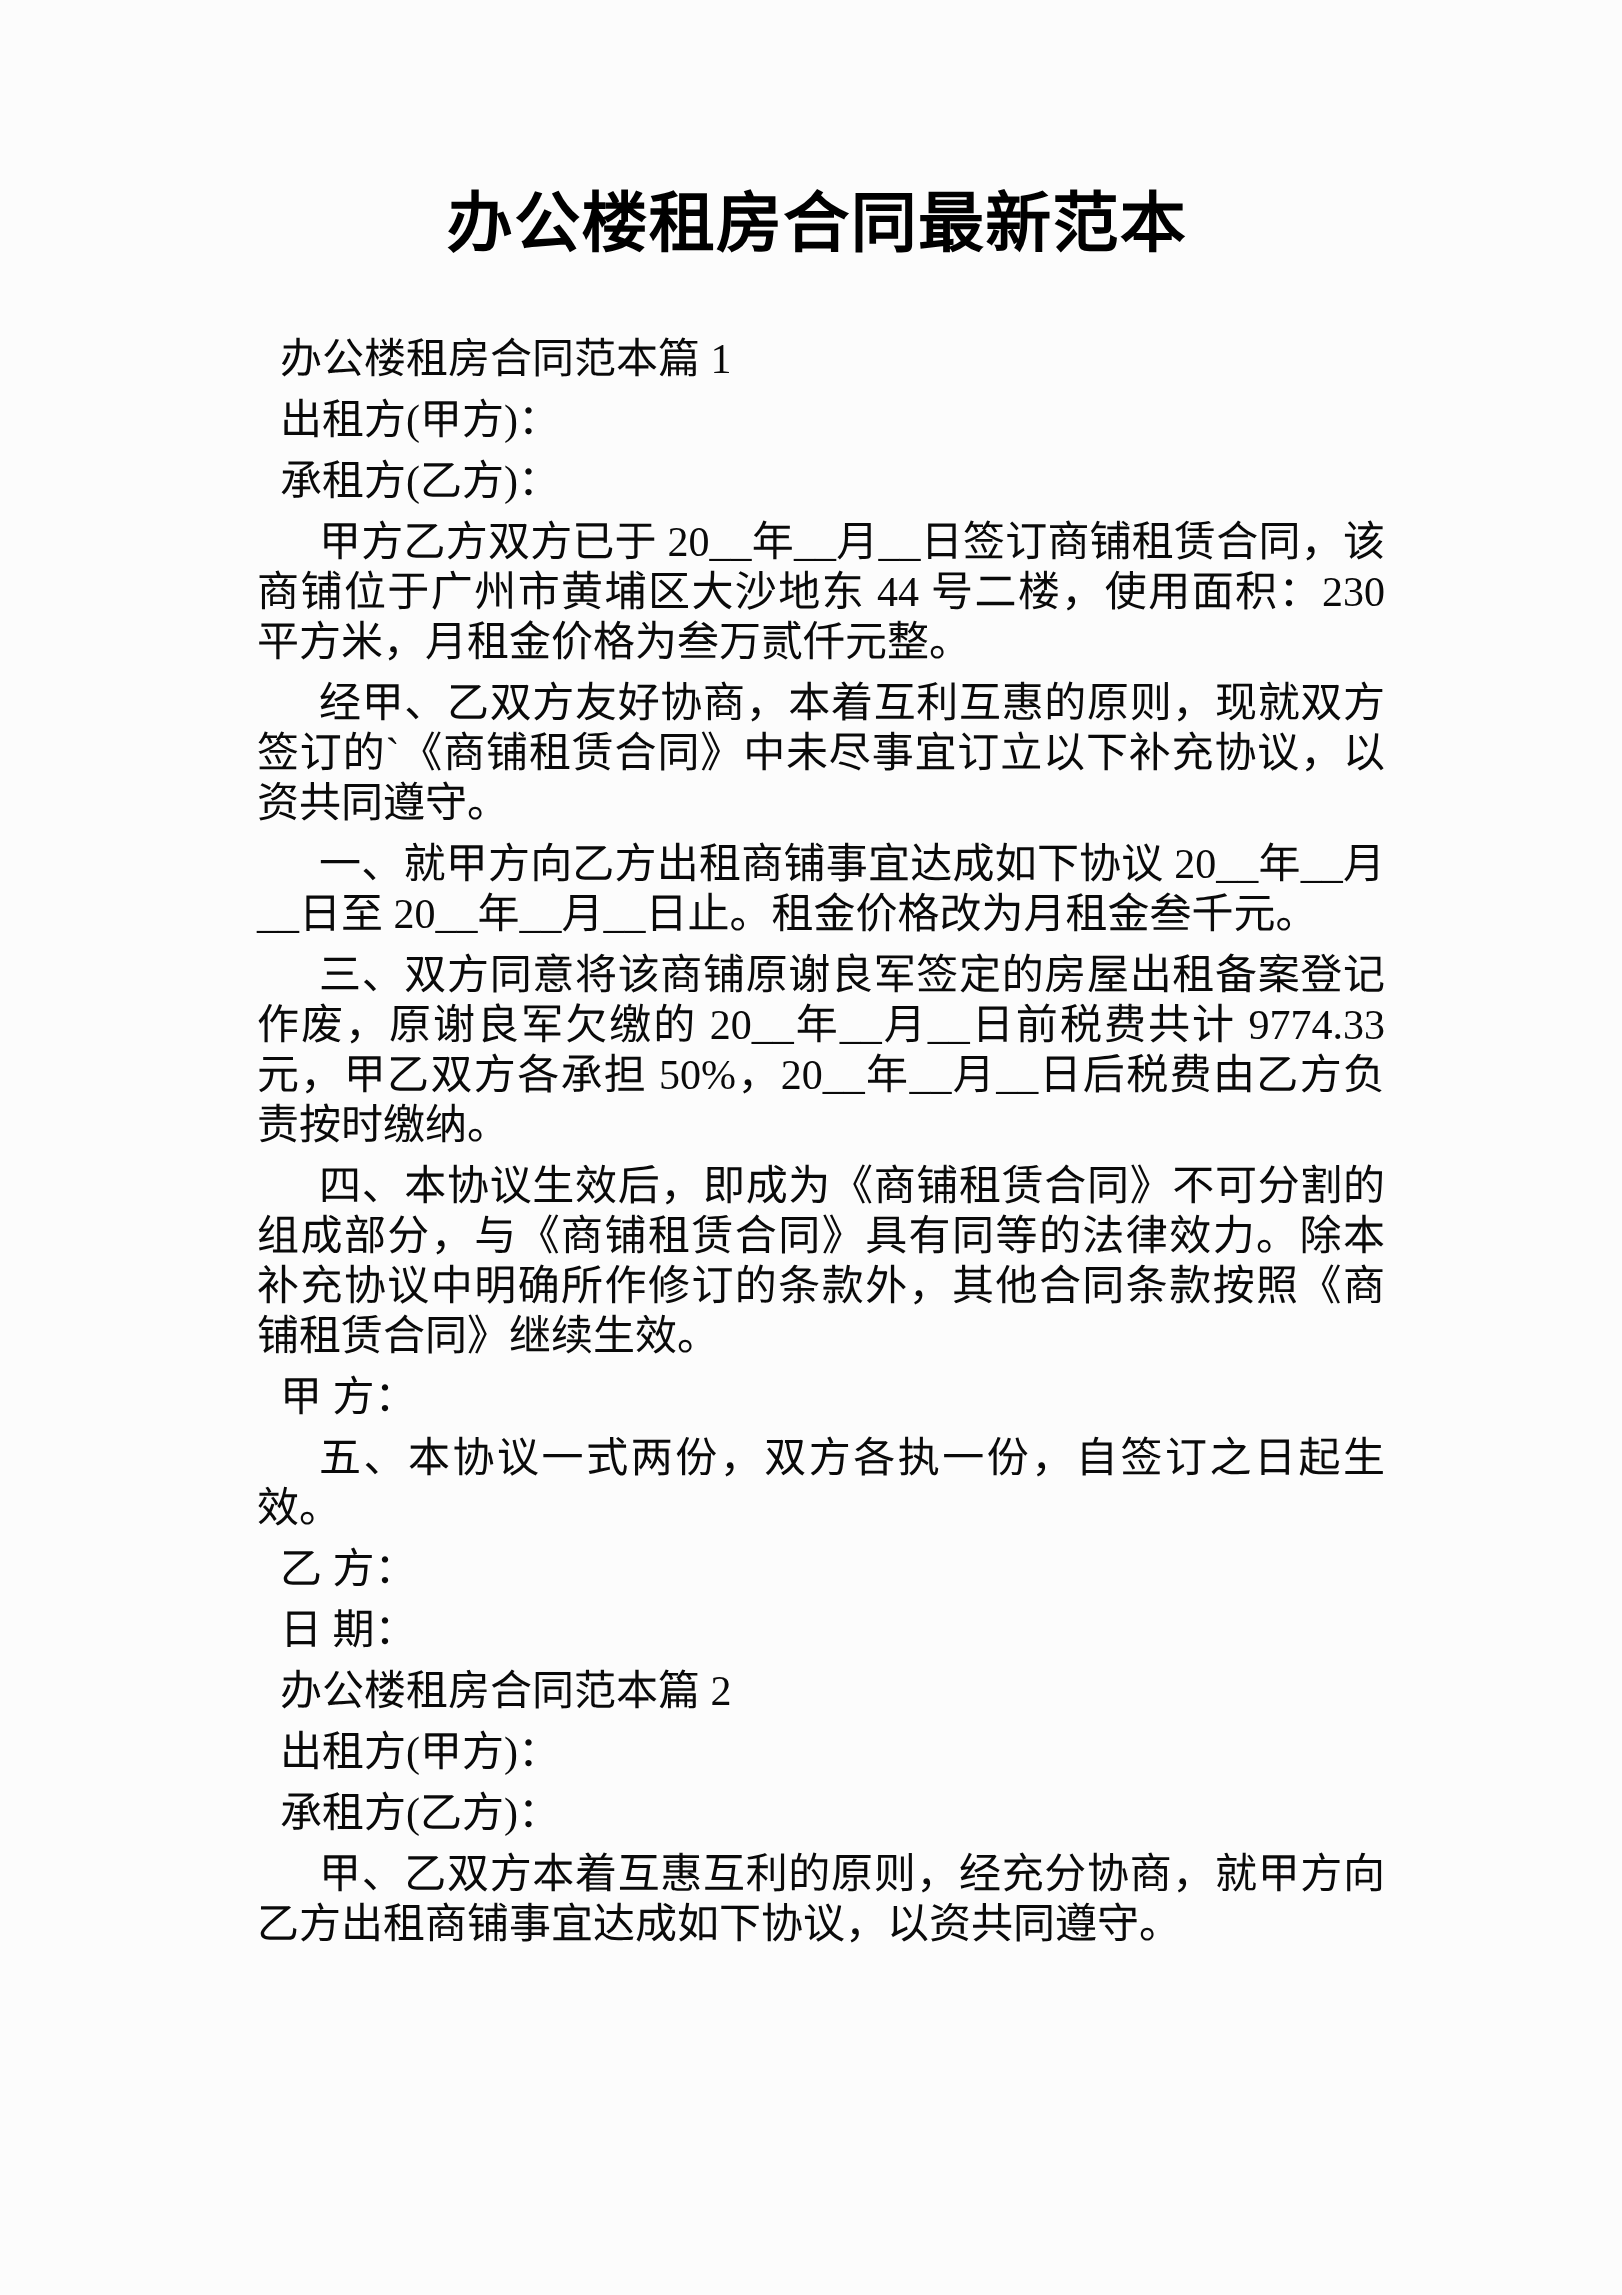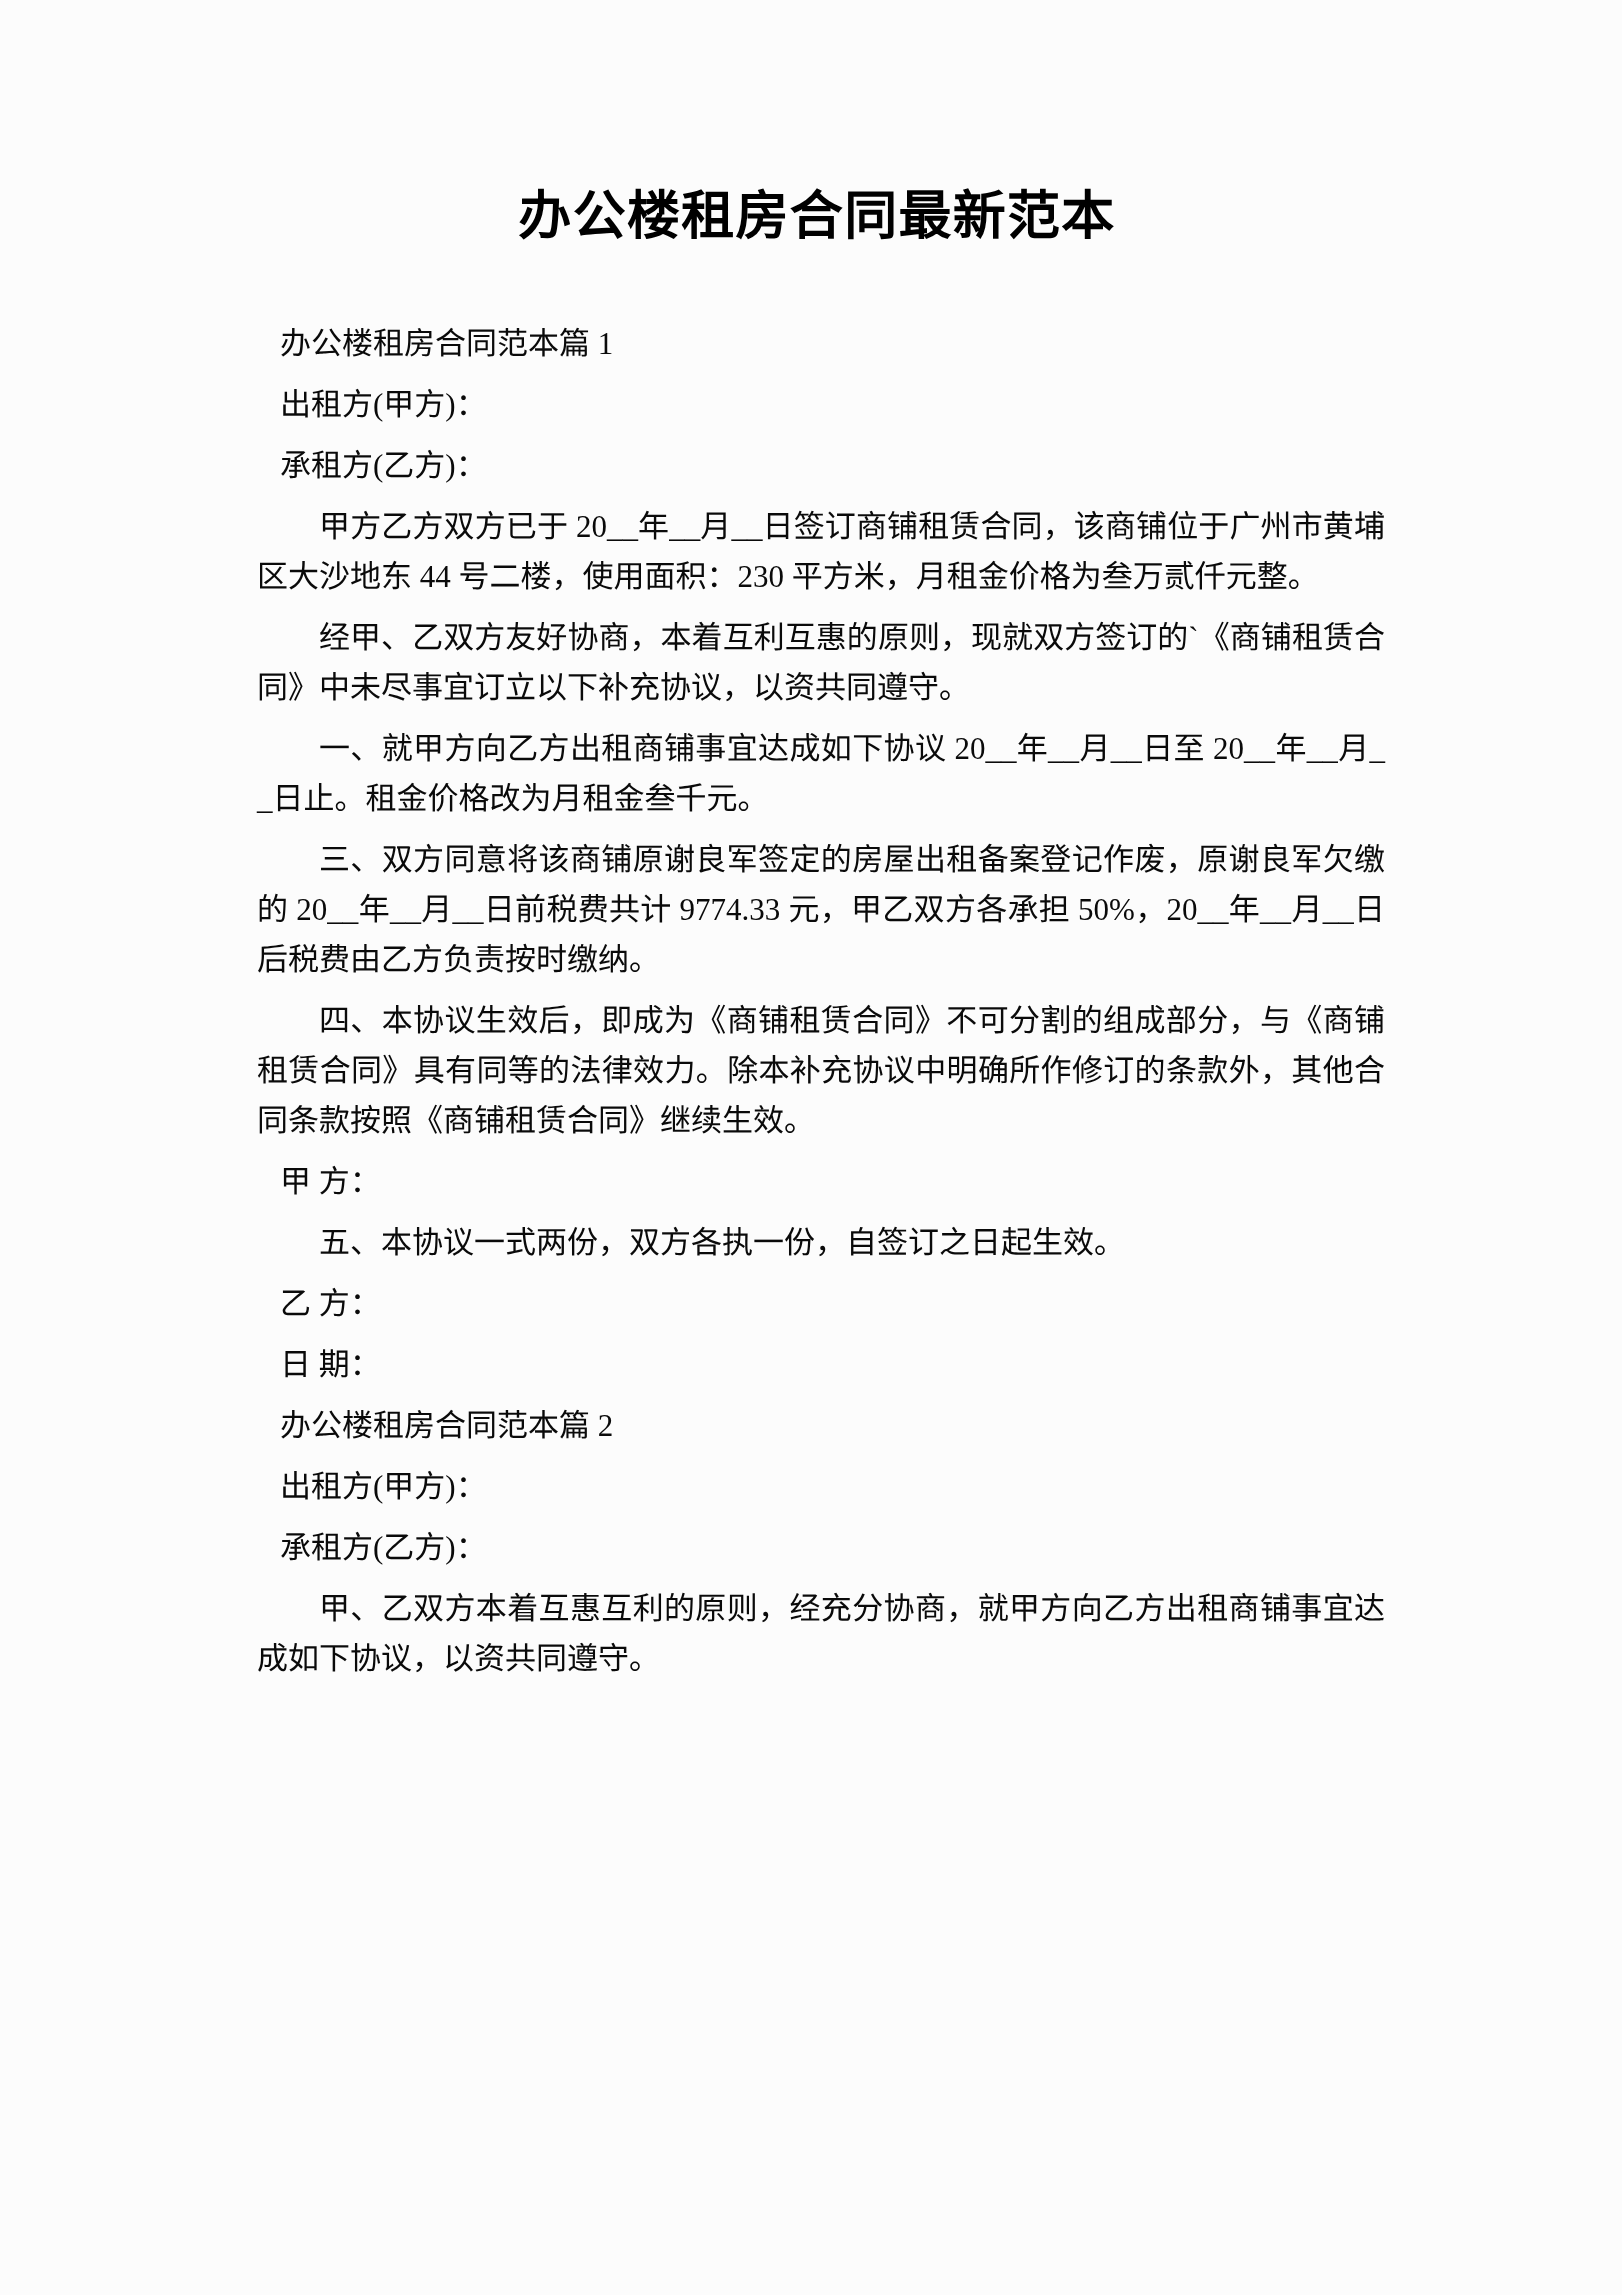--- a/index.html
+++ b/index.html
@@ -20,35 +20,35 @@
   }
   .content {
     position: absolute;
     left: 249px;
     top: 0;
     width: 1136px;
   }
   .doc-title {
     font-family: "Liberation Sans", "DejaVu Sans", sans-serif;
     font-weight: bold;
-    font-size: 53px;
+    font-size: 66px;
     line-height: 1.15;
     text-align: center;
     letter-spacing: 1.3px;
     margin: 0;
     padding-top: 186px;
     padding-bottom: 0;
     color: #000000;
   }
   .body-block {
     margin-top: 72px;
   }
   p.para {
     margin: 0;
-    font-size: 31px;
+    font-size: 42px;
     line-height: 50px;
     text-align: justify;
     text-justify: inter-ideograph;
     white-space: pre-wrap;
     word-break: break-all;
     padding-bottom: 11px;
   }
   p.para.indent-1 { text-indent: 31px; }
   p.para.indent-2 { text-indent: 62px; margin-left: 8px; }
 </style>

